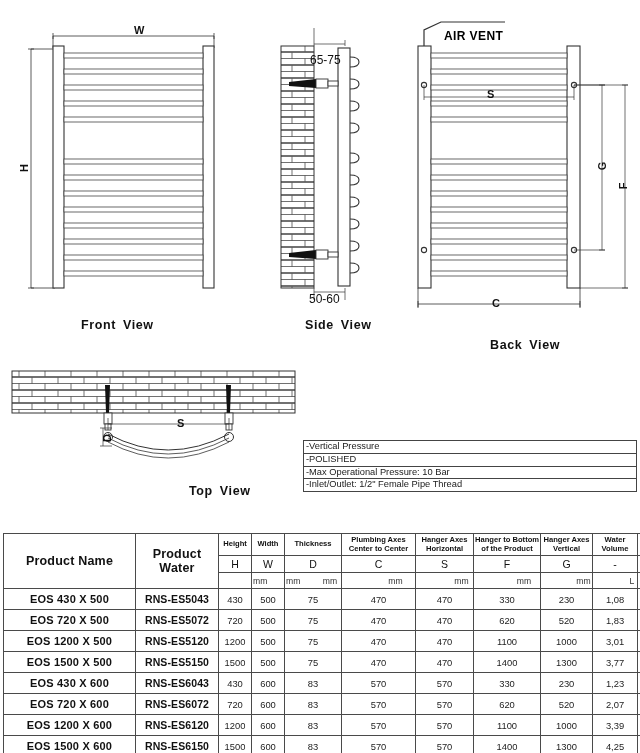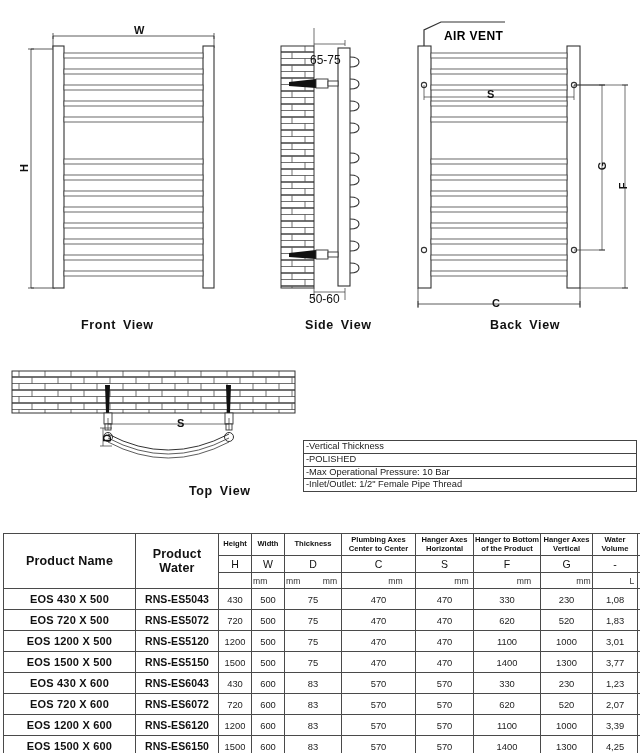--- a/index.html
+++ b/index.html
@@ -33,21 +33,21 @@
     font-weight: bold;
     font-size: 12.5px;
     letter-spacing: 0.6px;
     word-spacing: 3px;
     white-space: nowrap;
     color: #111;
     padding-left: 24px;
   }
   #cap-front { left: 57px;  top: 318px; }
   #cap-side  { left: 281px; top: 318px; }
-  #cap-back  { left: 466px; top: 318px; }
+  #cap-back  { left: 466px; top: 338px; }
   #cap-top   { left: 165px; top: 484px; }
 
   .dim-label {
     position: absolute;
     font-size: 11px;
     font-weight: bold;
     color: #111;
     white-space: nowrap;
   }
   .dim-label.rot { transform: rotate(-90deg); transform-origin: 50% 50%; }
@@ -366,21 +366,21 @@
     <div class="dim-label" id="lbl-s-top">S</div>
     <div class="dim-label rot" id="lbl-d">D</div>
 
     <div class="view-caption" id="cap-front">Front  View</div>
     <div class="view-caption" id="cap-side">Side  View</div>
     <div class="view-caption" id="cap-back">Back  View</div>
     <div class="view-caption" id="cap-top">Top  View</div>
   </div>
 
   <div id="notes">
-    <div class="note-row">-Vertical Thickness</div>
+    <div class="note-row">-Vertical Pressure</div>
     <div class="note-row">-POLISHED</div>
     <div class="note-row">-Max Operational Pressure: 10 Bar</div>
     <div class="note-row">-Inlet/Outlet: 1/2" Female Pipe Thread</div>
   </div>
 
   <table id="spec-table">
     <colgroup>
       <col style="width:132px">
       <col style="width:83px">
       <col style="width:33px">

